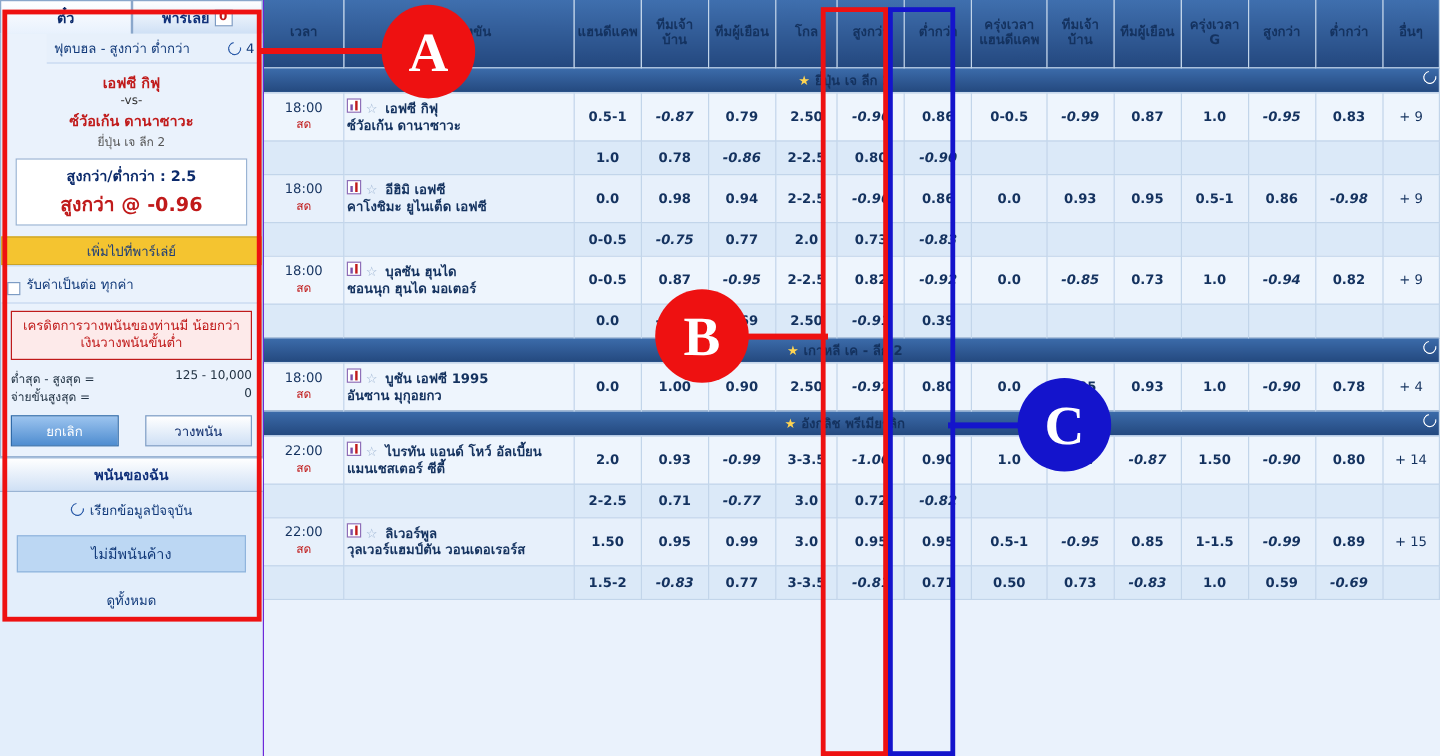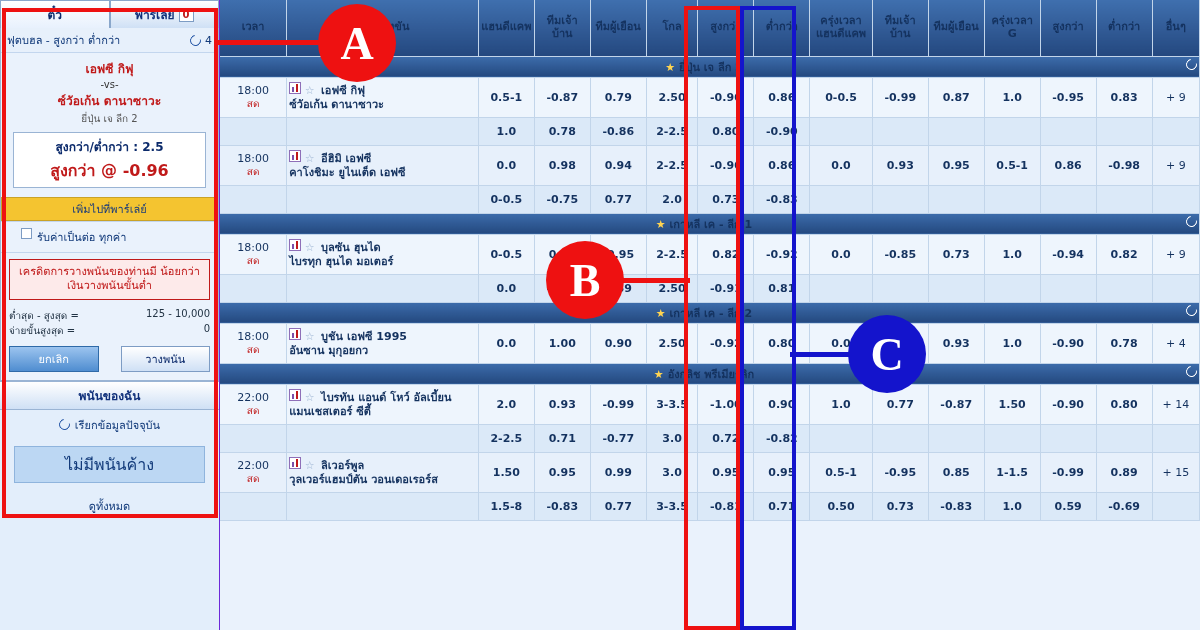--- a/index.html
+++ b/index.html
@@ -40,20 +40,21 @@
     margin:0; padding:0;
     background:#eaf2fc;
     border:1px solid #9ab4d4;
     border-top:none;
   }
   .slip-head {
     display:flex; align-items:center; justify-content:space-between;
     padding:3px 6px; font-size:11px; color:#123a7a;
     border-bottom:1px solid #c3d6ee;
     background:#e7f0fb;
+    margin-left:38px;
   }
   .slip-head .ref { display:flex; align-items:center; gap:4px; }
   .refresh-ico {
     display:inline-block; width:11px; height:11px;
     border:1.6px solid #2a5aa8; border-radius:50%;
     border-top-color:transparent; transform:rotate(35deg);
   }
   .slip-body { padding:6px 8px 4px; text-align:center; }
   .team-a { color:#c01a1a; font-weight:bold; font-size:12px; }
   .vs { color:#333; font-size:10px; margin:1px 0; }
@@ -65,22 +66,22 @@
     text-align:center;
   }
   .odds-line1 { color:#0b2a6b; font-weight:bold; font-size:12px; }
   .odds-line2 { color:#c01a1a; font-weight:bold; font-size:16px; margin-top:2px; }
   .parlay-link {
     margin-top:5px; background:#f4c430; color:#1b3c7a;
     text-align:center; font-size:11px; padding:2px 0;
     border:1px solid #c9a227;
   }
   .accept-row {
-    display:flex; align-items:flex-start; gap:5px;
-    padding:6px 20px; font-size:11px; color:#123a7a;
+    display:flex; align-items:flex-end; gap:5px;
+    padding:6px 5px; font-size:11px; color:#123a7a;
     border-top:1px solid #c3d6ee; border-bottom:1px solid #c3d6ee;
     background:#eaf2fc;
   }
   .chk {
     width:11px; height:11px; background:#fff; border:1px solid #7d9cc4;
     display:inline-block;
   }
   .warn {
     margin:6px 8px; padding:5px 4px;
     border:1px solid #c01a1a; background:#fdeaea;
@@ -104,21 +105,21 @@
     text-align:center; font-weight:bold; color:#10307a;
     font-size:12px; padding:4px 0;
   }
   .refresh-row {
     display:flex; align-items:center; justify-content:center; gap:5px;
     padding:6px 0; font-size:11px; color:#123a7a;
   }
   .nobets {
     margin:6px 14px; padding:5px 0; text-align:center;
     background:#bcd7f3; border:1px solid #8fb4dd;
-    color:#123a7a; font-size:16px;
+    color:#123a7a; font-size:12px;
   }
   .viewall {
     text-align:center; padding:8px 0 4px; font-size:11px; color:#123a7a;
   }
 
   
   .main { flex:1; min-width:0; background:#eaf2fc; overflow:hidden; }
   table.odds { width:980px; border-collapse:collapse; table-layout:fixed; }
   table.odds th, table.odds td {
     border-right:1px solid #c2d5ea;
@@ -179,21 +180,21 @@
   }
   .stat-ico:before {
     content:""; position:absolute; left:2px; bottom:1px;
     width:2px; height:5px; background:#7b4fa8;
   }
   .stat-ico:after {
     content:""; position:absolute; left:6px; bottom:1px;
     width:2px; height:8px; background:#c01a1a;
   }
   .star-out { color:#9fb6d4; margin-right:3px; font-size:11px; }
-  .neg { color:#c01a1a; font-weight:bold; }
+  .neg { color:#c01a1a; font-weight:bold;font-style:italic; }
   .pos { color:#14325f; font-weight:bold; }
   .other { color:#14325f; }
 
   
   .overlay { position:absolute; left:0; top:0; width:1200px; height:630px; pointer-events:none; }
   .box-red {
     position:absolute; border:4px solid #ee1111;
   }
   .box-blue {
     position:absolute; border:4px solid #1414cc;
@@ -415,35 +416,30 @@
           <td class="neg">-0.83</td>
           <td></td>
           <td></td>
           <td></td>
           <td></td>
           <td></td>
           <td></td>
           <td></td>
         </tr>
 
-        <tr class="league-row">
-          <td colspan="15">
-            <span class="star">★</span><span>เกาหลี เค - ลีก 1</span><span class="rrefresh"></span>
-          </td>
-        </tr>
         <tr class="main-row">
           <td>
             <div class="timecell"><span>18:00</span><br>
             <span class="live">สด</span></div>
           </td>
           <td class="matchcell">
             <span class="stat-ico"></span>
             <span class="star-out">☆</span>
             <span class="t1">บุลซัน ฮุนได</span><br>
-            <span class="t2">ไบรทุก ฮุนได มอเตอร์</span>
+            <span class="t2">ชอนนุก ฮุนได มอเตอร์</span>
           </td>
           <td class="pos">0-0.5</td>
           <td class="pos">0.87</td>
           <td class="neg">-0.95</td>
           <td class="pos">2-2.5</td>
           <td class="pos">0.82</td>
           <td class="neg">-0.92</td>
           <td class="pos">0.0</td>
           <td class="neg">-0.85</td>
           <td class="pos">0.73</td>
@@ -453,21 +449,21 @@
           <td class="other">+ 9</td>
         </tr>
         <tr class="sub-row">
           <td></td>
           <td class="matchcell"></td>
           <td class="pos">0.0</td>
           <td class="neg">-0.77</td>
           <td class="pos">0.69</td>
           <td class="pos">2.50</td>
           <td class="neg">-0.91</td>
-          <td class="pos">0.81</td>
+          <td class="pos">0.39</td>
           <td></td>
           <td></td>
           <td></td>
           <td></td>
           <td></td>
           <td></td>
           <td></td>
         </tr>
 
         <tr class="league-row">
@@ -570,21 +566,21 @@
           <td class="neg">-0.95</td>
           <td class="pos">0.85</td>
           <td class="pos">1-1.5</td>
           <td class="neg">-0.99</td>
           <td class="pos">0.89</td>
           <td class="other">+ 15</td>
         </tr>
         <tr class="sub-row">
           <td></td>
           <td class="matchcell"></td>
-          <td class="pos">1.5-8</td>
+          <td class="pos">1.5-2</td>
           <td class="neg">-0.83</td>
           <td class="pos">0.77</td>
           <td class="pos">3-3.5</td>
           <td class="neg">-0.81</td>
           <td class="pos">0.71</td>
           <td class="pos">0.50</td>
           <td class="pos">0.73</td>
           <td class="neg">-0.83</td>
           <td class="pos">1.0</td>
           <td class="pos">0.59</td>

